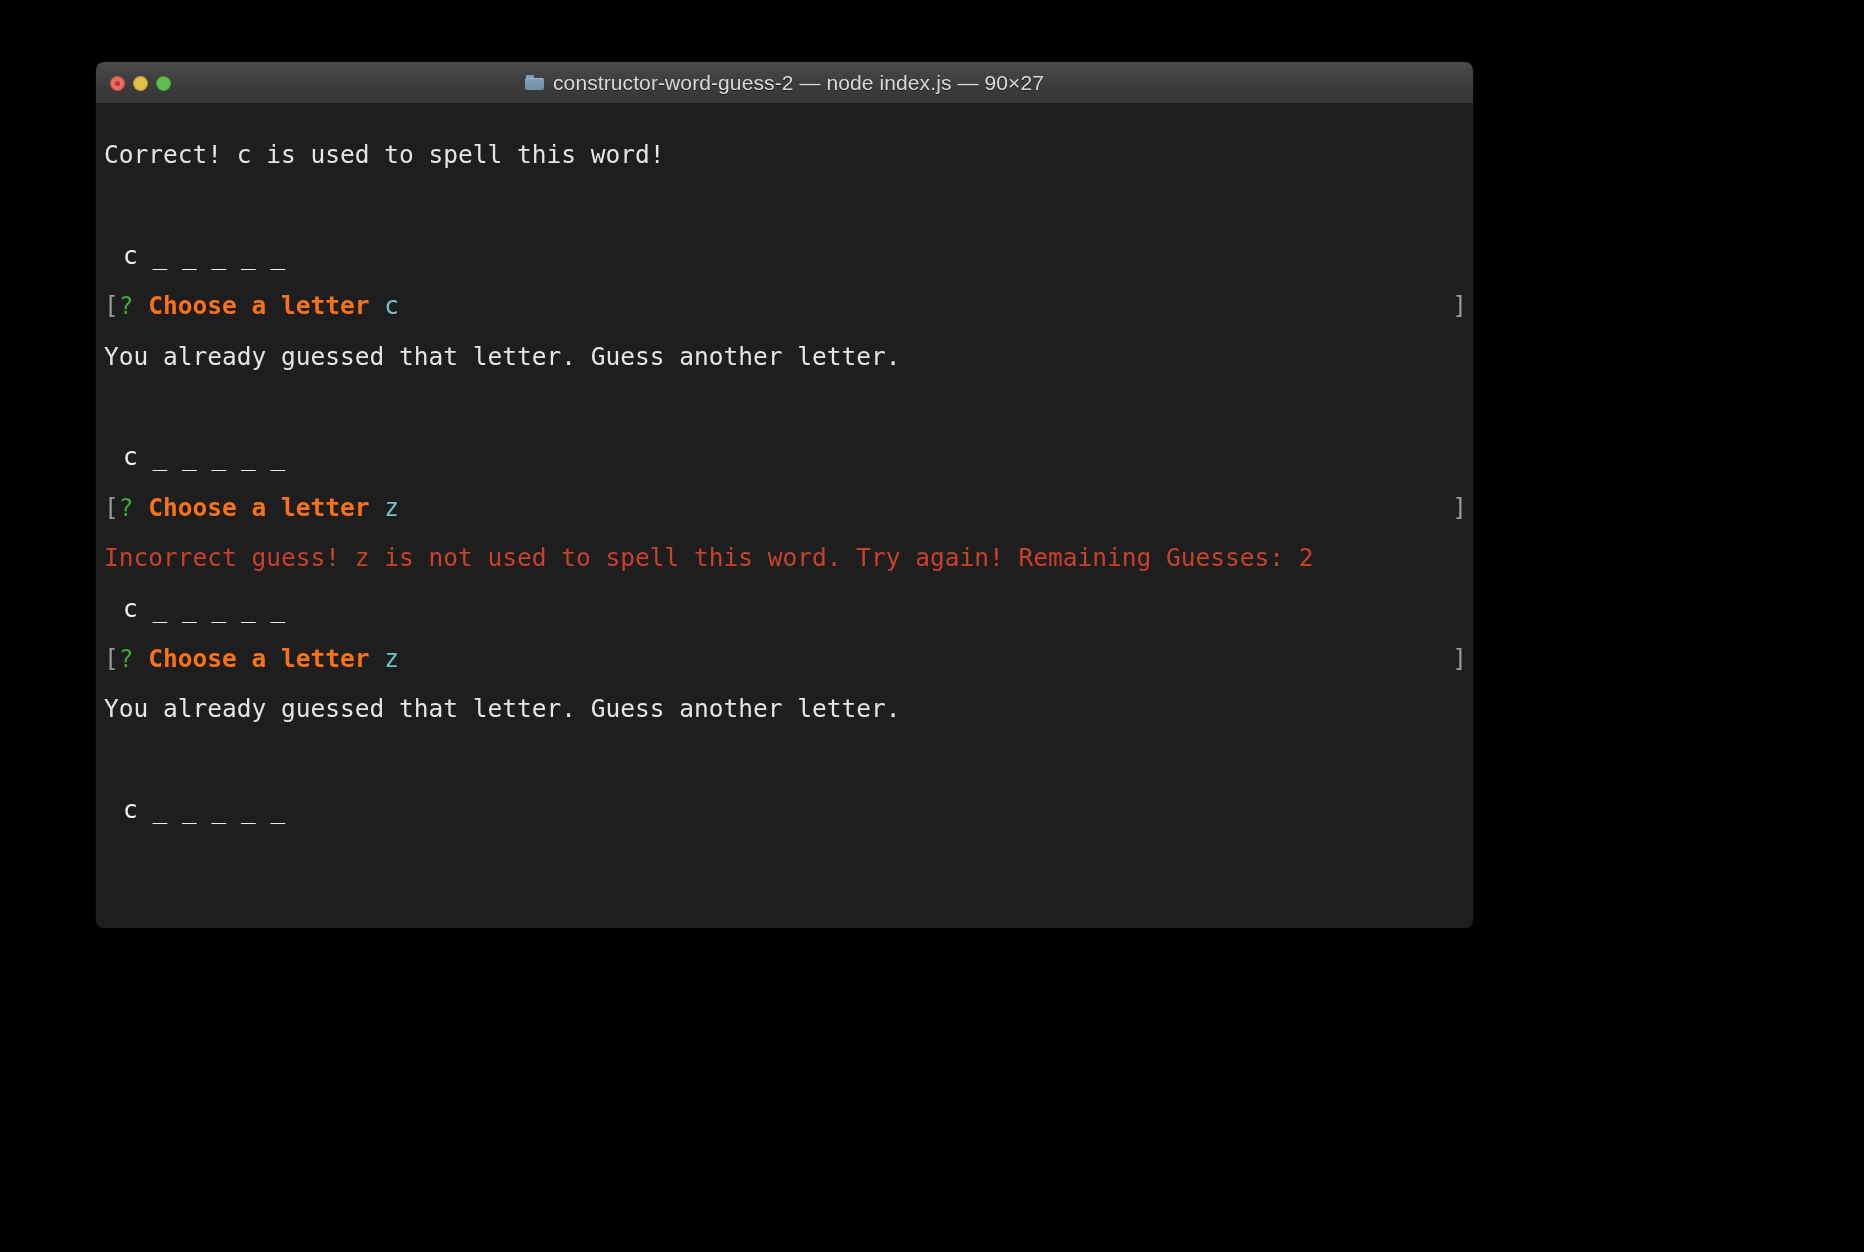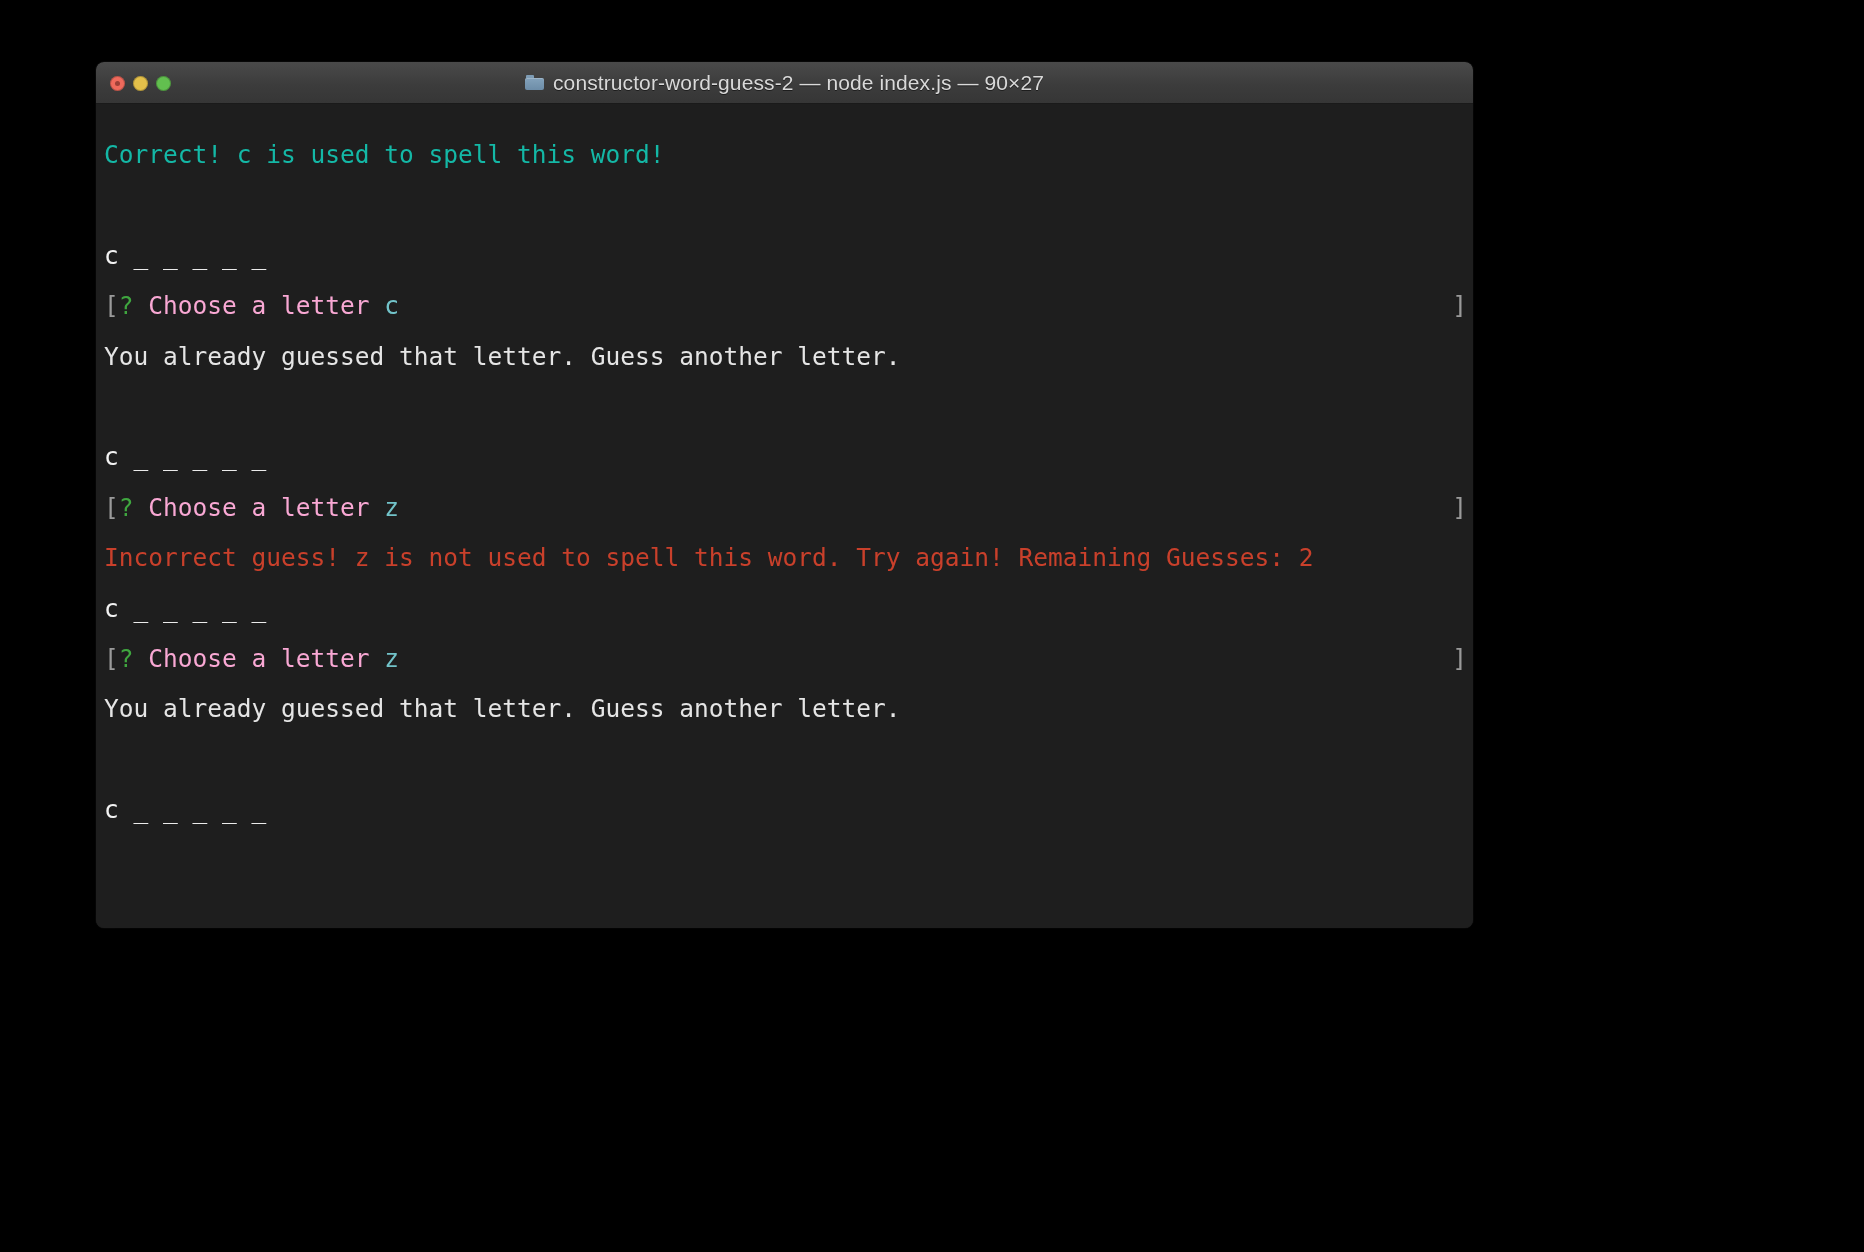--- a/index.html
+++ b/index.html
@@ -116,23 +116,23 @@
   }
   .line {
     font-family: "DejaVu Sans Mono", monospace;
     font-size: 24.5px;
     line-height: 50.4px;
     white-space: pre;
     letter-spacing: 0px;
   }
   .line.blank { color: transparent; }
 
-  .c-green   { color: #14b8a6; }
-  .c-white   { color: #f2f2f2; }
-  .c-blue    { color: #f9a8d4; font-weight: normal; }
+  .c-green   { color: #e5e5e5; }
+  .c-white   { color: #f2f2f2; margin-left: 19px; }
+  .c-blue    { color: #f97316; font-weight: bold; }
   .c-cyan    { color: #72c3c9; }
   .c-purple  { color: #e5e5e5; }
   .c-red     { color: #c9402b; }
   .c-gray    { color: #9a9a9a; }
   .c-qgreen  { color: #3fa63f; }
 
   .right-bracket {
     position: absolute;
     right: 6px;
     color: #9a9a9a;

